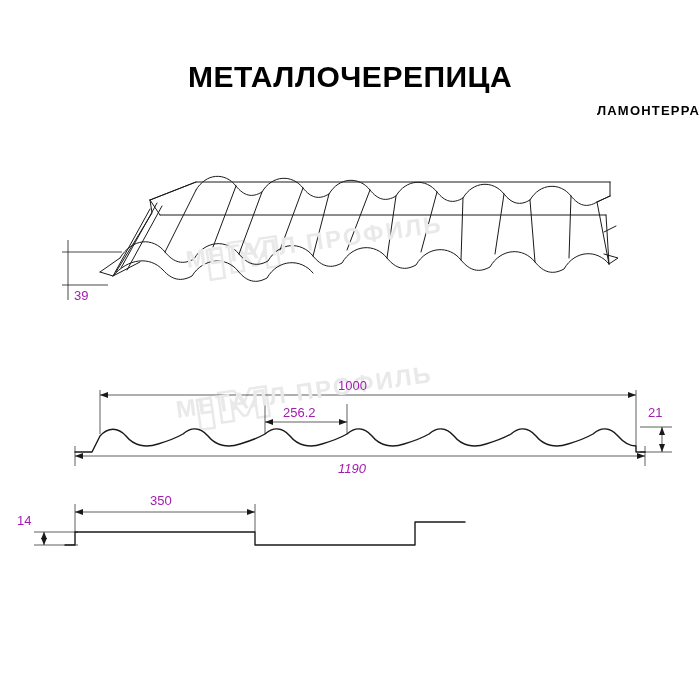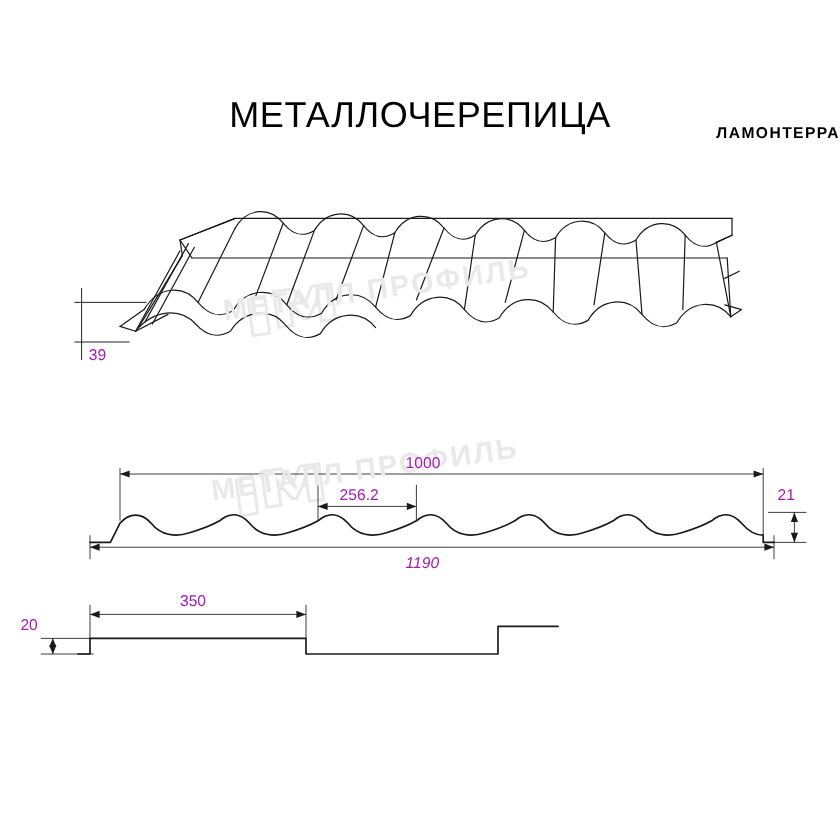--- a/index.html
+++ b/index.html
@@ -22,23 +22,22 @@
     width: 700px;
     height: 700px;
   }
   .title {
     position: absolute;
     left: 0;
     top: 60px;
     width: 700px;
     text-align: center;
     font-size: 30px;
-    font-weight: normal;
+    font-weight: bold;
     letter-spacing: 0.5px;
-    margin-top: 20px;
   }
   .subtitle {
     position: absolute;
     left: 0;
     top: 103px;
     width: 700px;
     text-align: right;
     font-size: 13px;
     font-weight: bold;
     letter-spacing: 1.2px;
@@ -236,15 +235,15 @@
   <div class="dim" style="left:338px; top:378px;">1000</div>
 
   <div class="dim" style="left:283px; top:405px;">256.2</div>
 
   <div class="dim" style="left:338px; top:461px;font-style:italic;">1190</div>
 
   <div class="dim" style="left:648px; top:405px;">21</div>
 
   <div class="dim" style="left:150px; top:493px;">350</div>
 
-  <div class="dim" style="left:17px; top:513px;">20</div>
+  <div class="dim" style="left:17px; top:513px;">14</div>
 
 </div>
 
 </body></html>

